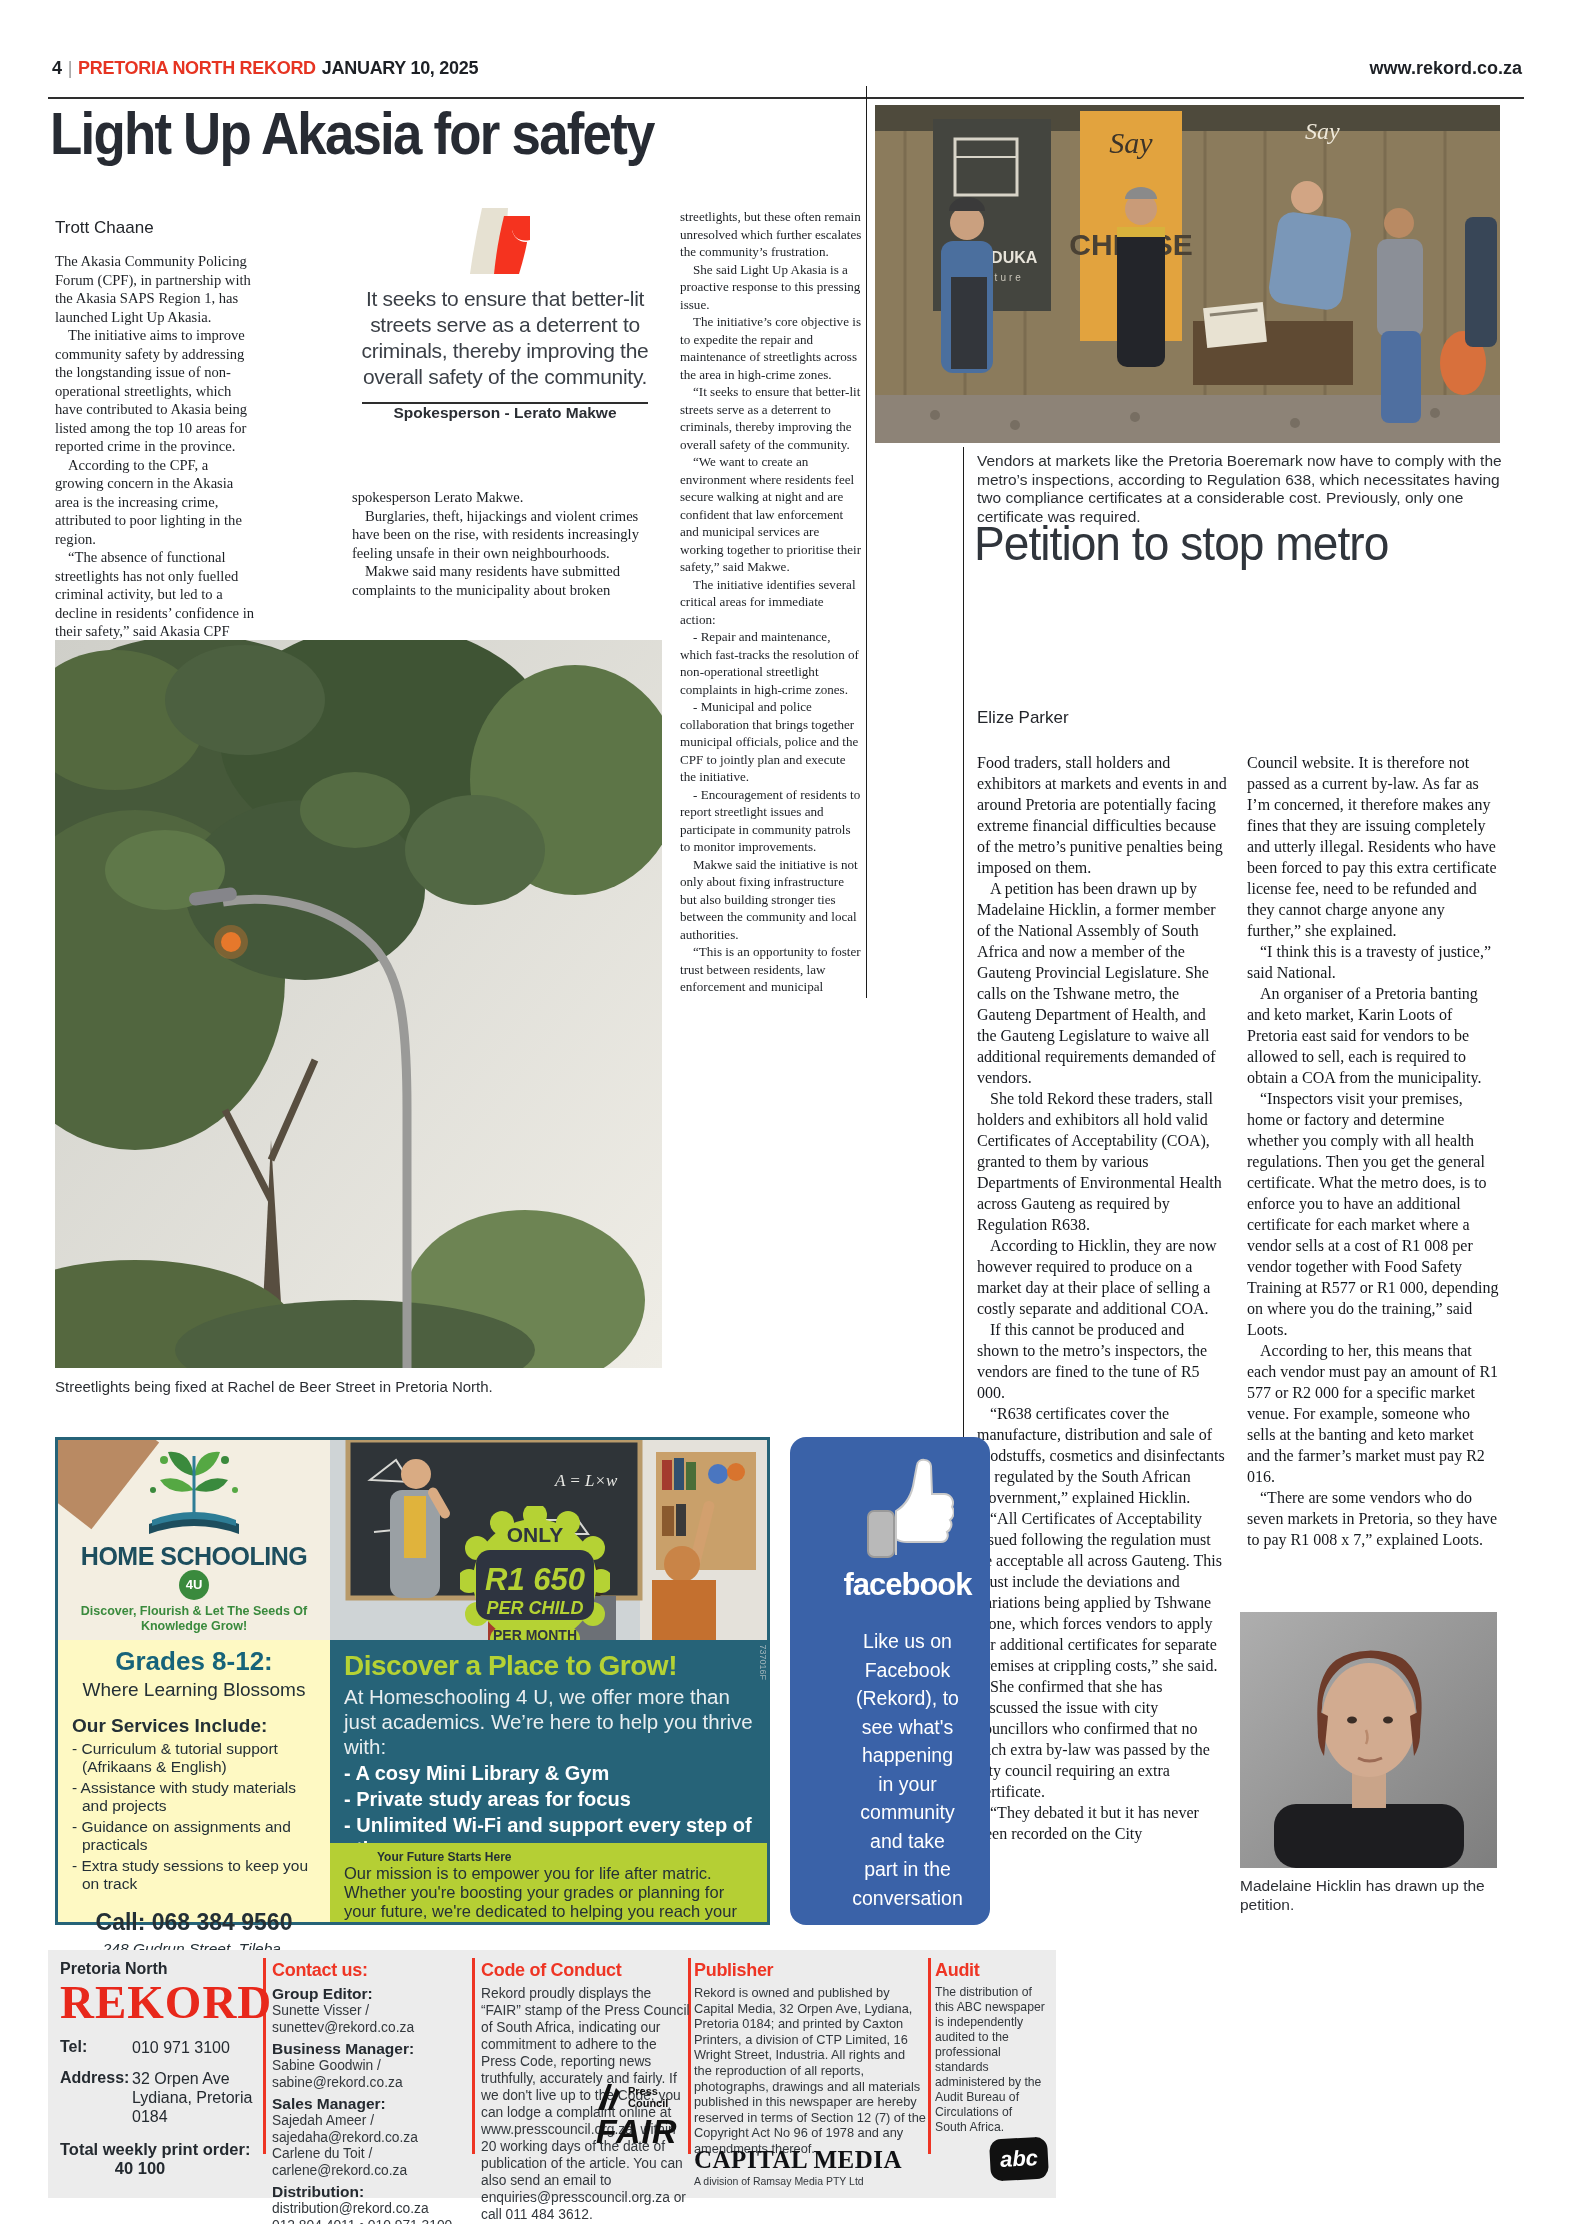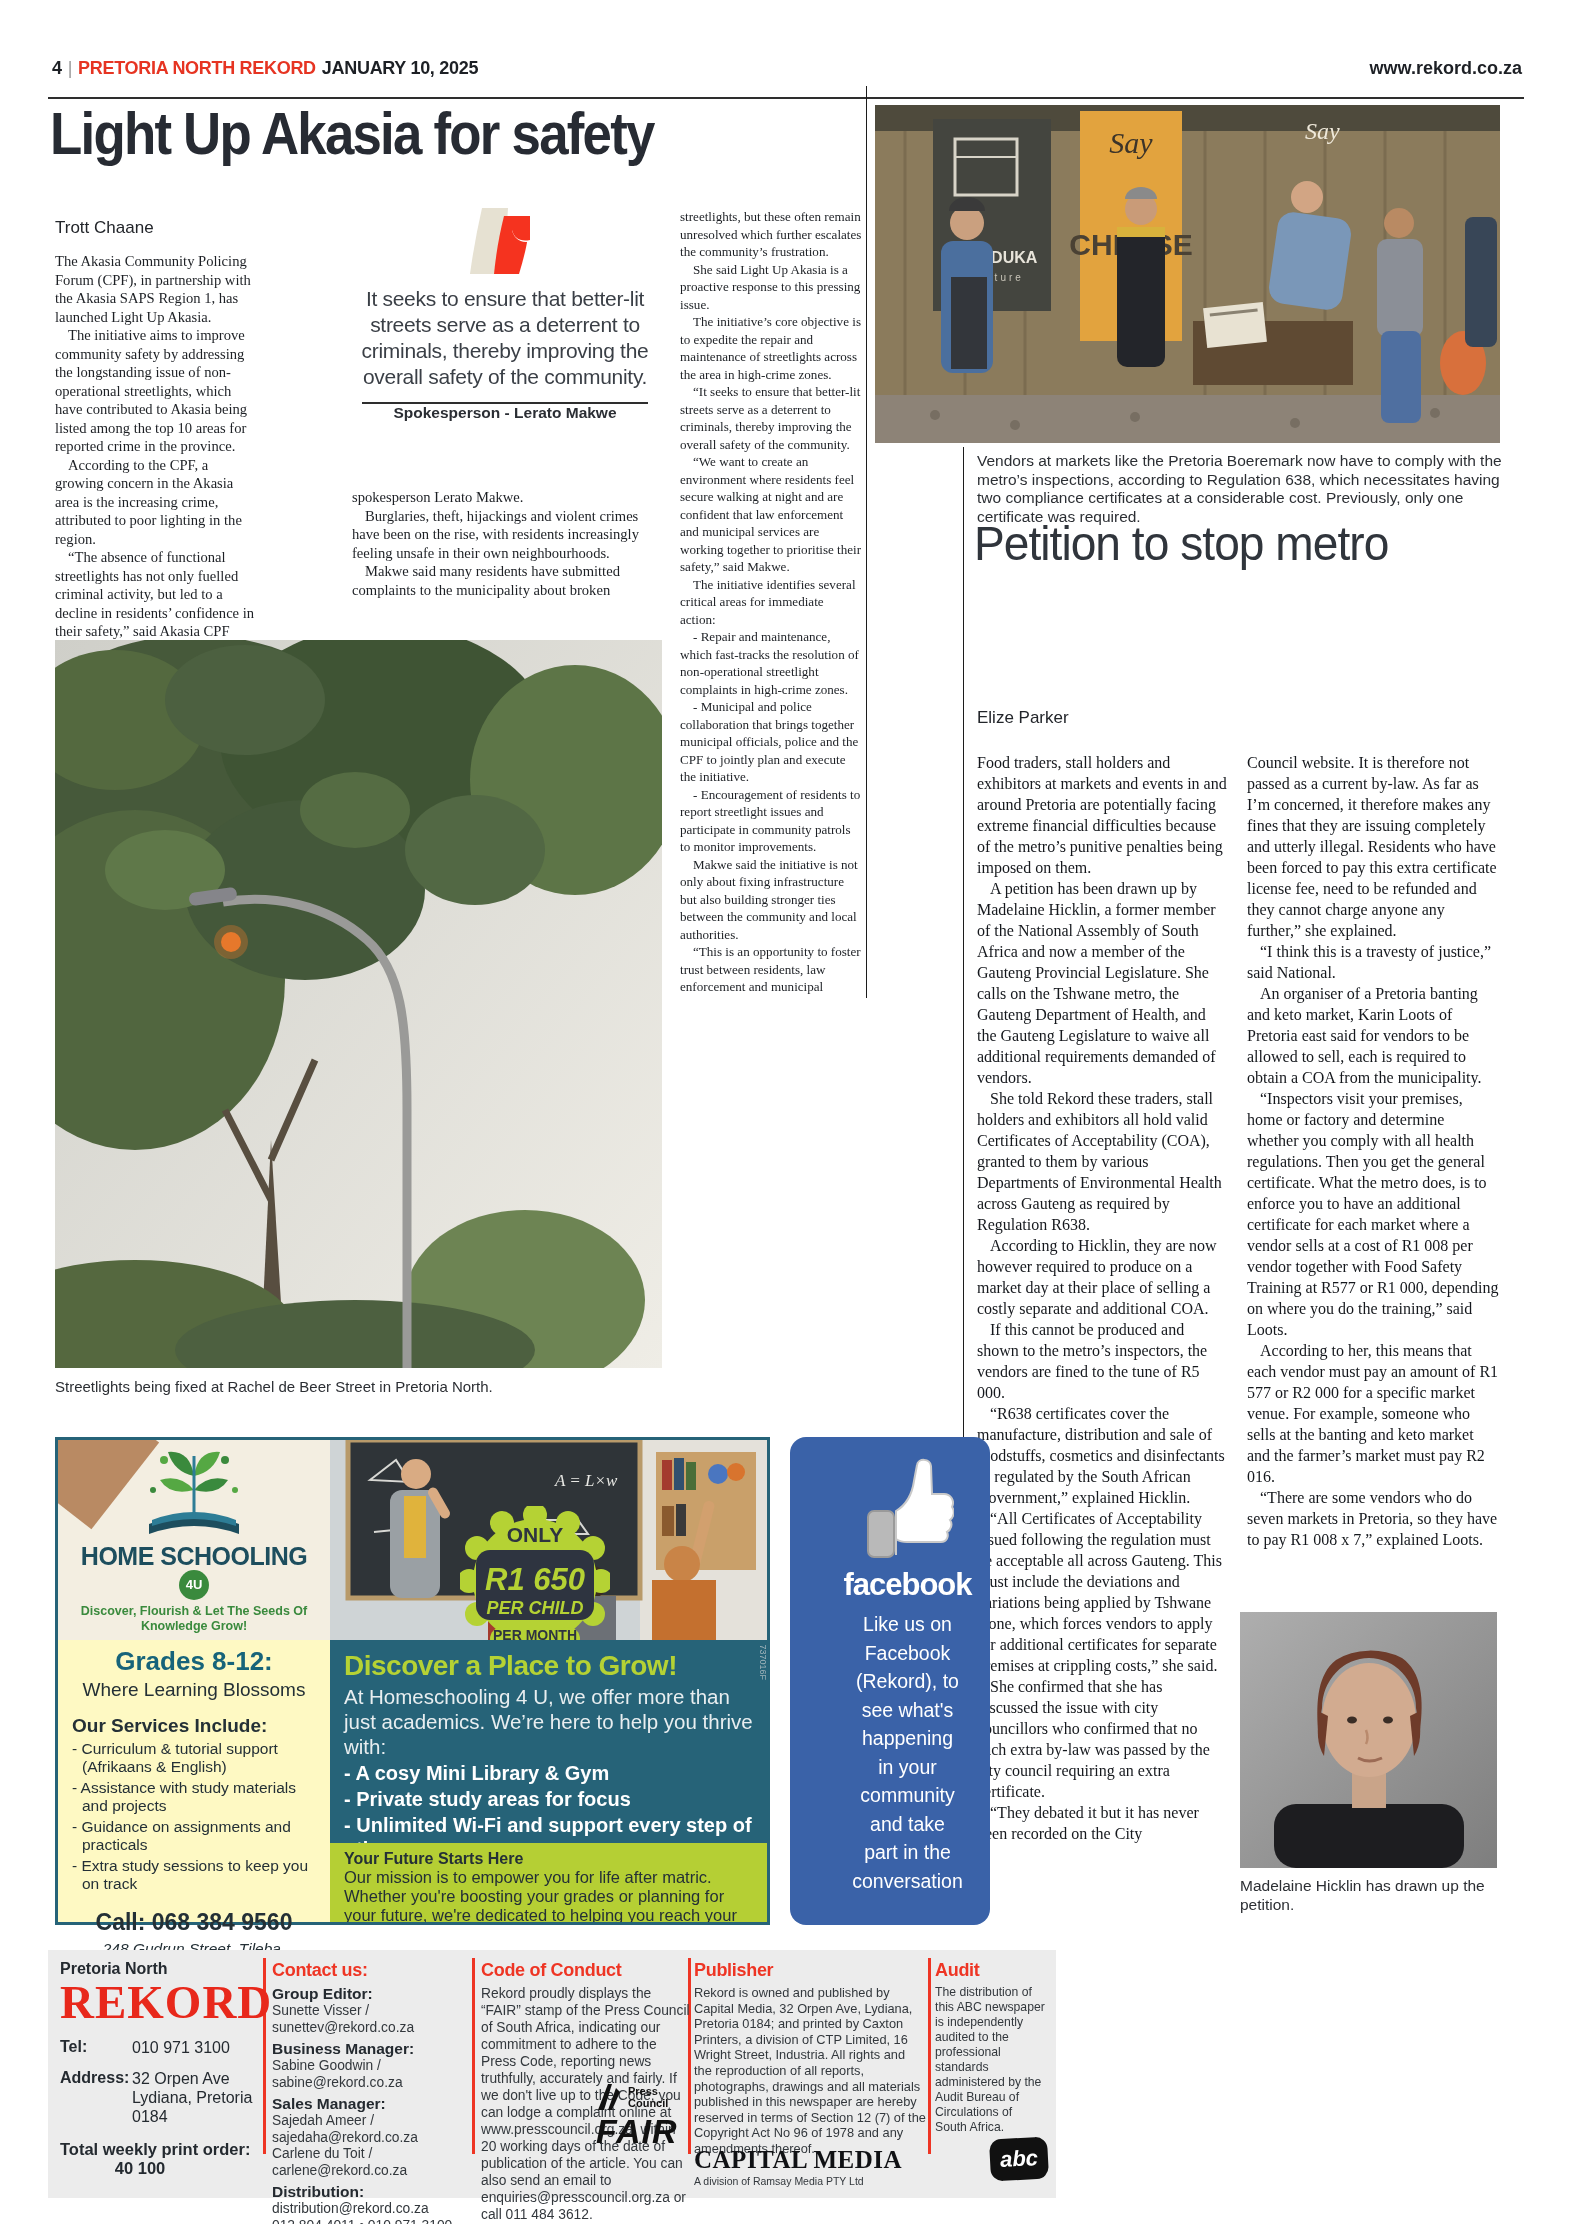--- a/index.html
+++ b/index.html
@@ -81,32 +81,32 @@
   #ad-addr{font-style:italic;font-size:15.5px;text-align:center;margin-top:4px;line-height:18px;}
   #ad-right{position:absolute;left:272px;top:0;width:437px;height:482px;}
   #ad-photo{position:absolute;left:0;top:0;width:437px;height:200px;overflow:hidden;}
   #ad-teal{position:absolute;left:0;top:200px;width:437px;height:203px;background:#266378;color:#fff;
            font-family:"Liberation Sans",sans-serif;padding:10px 14px;box-sizing:border-box;overflow:hidden;}
   #ad-teal-h{color:#b5d234;font-weight:bold;font-size:28px;letter-spacing:-.5px;}
   #ad-teal-t{font-size:20.5px;line-height:25px;margin-top:2px;color:#e8eef0;}
   #ad-feats div{font-weight:bold;font-size:20px;line-height:24px;margin-top:2px;padding-left:12px;text-indent:-12px;}
   #ad-lime{position:absolute;left:0;top:403px;width:437px;height:79px;background:#b5cf34;color:#243036;
            font-family:"Liberation Sans",sans-serif;padding:7px 14px;box-sizing:border-box;overflow:hidden;}
-  #ad-lime-h{font-weight:bold;font-size:16px;}
+  #ad-lime-h{font-weight:bold;font-size:12px;margin-left:33px;}
   #ad-lime-t{font-size:16.5px;line-height:19px;}
   #ad-badge{position:absolute;left:130px;top:66px;width:150px;height:150px;}
   #ad-ref{position:absolute;right:-1px;top:240px;transform:rotate(90deg);transform-origin:right top;
           font:9px "Liberation Sans",sans-serif;color:#9fb3ba;}
 
   
   #fb{left:790px;top:1437px;width:165px;height:488px;background:#3a62a8;border-radius:16px;
       text-align:center;font-family:"Liberation Sans",sans-serif;color:#fff;overflow:hidden;padding-left:35px;}
   #fb-thumb{margin:16px auto 0;width:92px;height:112px;}
   #fb-brand{font-weight:bold;font-size:31px;letter-spacing:-1px;margin-top:2px;}
-  #fb-lines{margin-top:7px;font-size:19.5px;line-height:28.5px;}
+  #fb-lines{margin-top:24px;font-size:19.5px;line-height:28.5px;}
 
   
   #footer{left:48px;top:1950px;width:1008px;height:248px;background:#ececec;font-family:"Liberation Sans",sans-serif;}
   .fline{position:absolute;top:8px;width:3px;height:196px;background:#ee3524;}
   .fh{color:#ee3524;font-weight:bold;font-size:18px;letter-spacing:-.3px;}
   #f-c1{position:absolute;left:12px;top:10px;width:200px;color:#242a30;}
   #f-region{font-weight:bold;font-size:16px;color:#242a30;}
   #f-logo{font-family:"Liberation Serif",serif;font-weight:bold;font-size:47px;color:#e8281b;letter-spacing:1px;line-height:48px;}
   .f-row{display:flex;margin-top:12px;font-size:16px;}
   .f-row .lab{font-weight:bold;width:72px;flex:none;}

